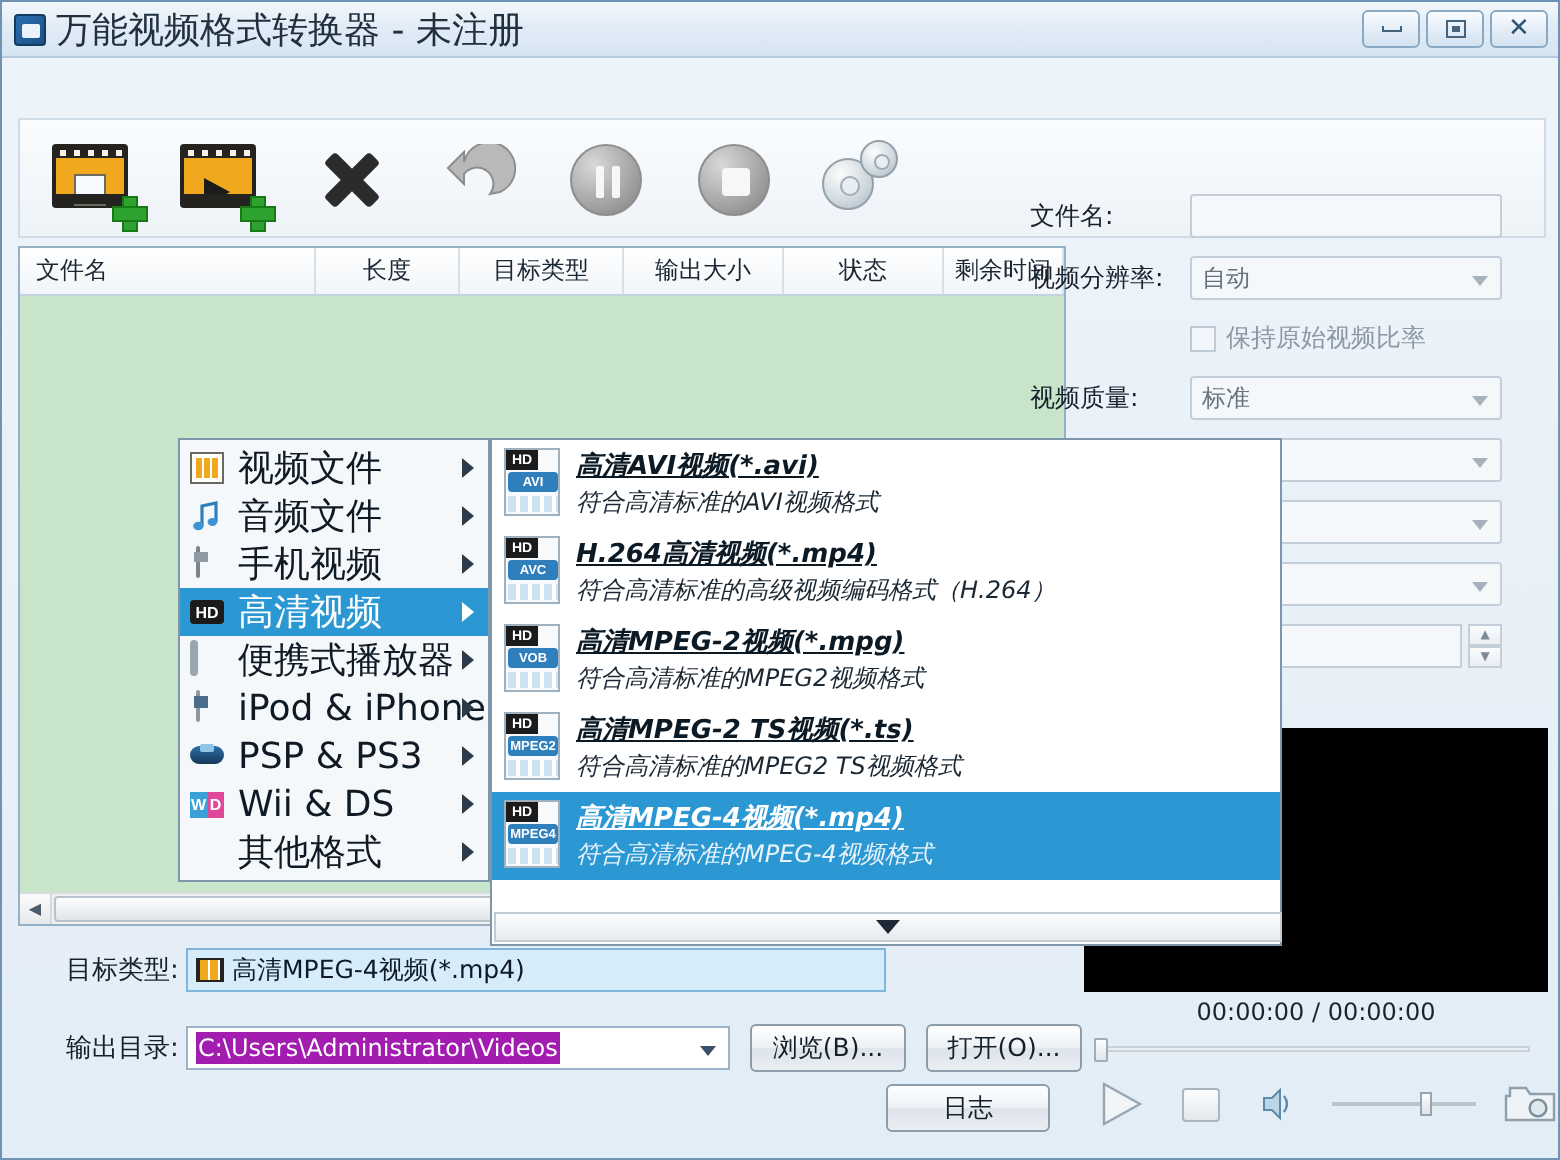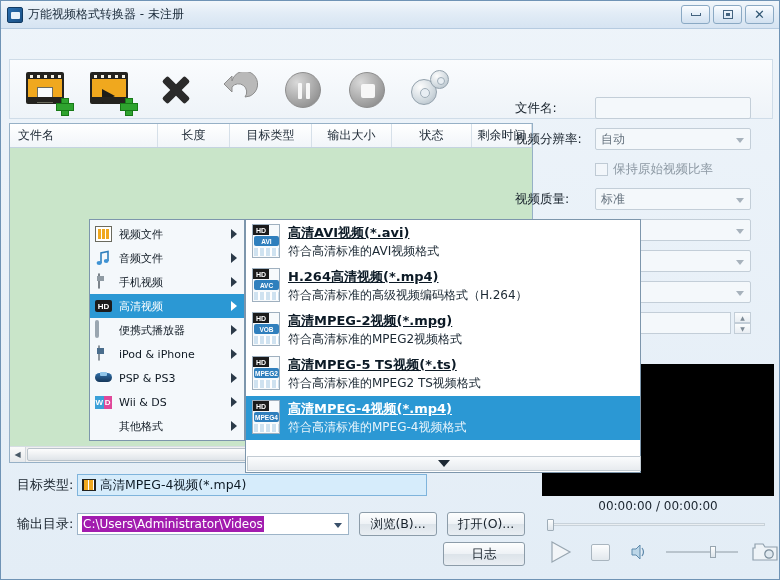--- a/index.html
+++ b/index.html
@@ -25,21 +25,21 @@
   }
   .title-icon {
     width:16px; height:16px; margin-left:6px; margin-right:5px;
     background:linear-gradient(135deg,#2a6fb0,#1a4f84);
     border:1px solid #123b63; border-radius:2px; position:relative;
   }
   .title-icon::after {
     content:""; position:absolute; left:3px; top:4px; width:9px; height:7px;
     background:#eaf3fb; border-radius:1px;
   }
-  .title-text { font-size:12px; color:#20303f; white-space:nowrap; }
+  .title-text { font-size:18px; color:#20303f; white-space:nowrap; }
   .win-btns { position:absolute; right:5px; top:4px; display:flex; gap:3px; }
   .wbtn {
     width:29px; height:19px; border:1px solid #8aa9c4; border-radius:3px;
     background:linear-gradient(180deg,#fbfdff 0%,#e4eef8 50%,#d2e1f0 100%);
     display:flex; align-items:center; justify-content:center;
     color:#2d4257; font-size:11px; line-height:1;
   }
   .wbtn.close { }
   .glyph-min { width:10px; height:3px; border:1px solid #44637f; border-top:none; }
   .glyph-max { width:10px; height:9px; border:1px solid #44637f; position:relative; }
@@ -178,21 +178,21 @@
      background:linear-gradient(180deg,#fcfdfe,#e2e8ed); border:1px solid #a9b5bf; border-radius:2px; }
   .spk { margin-left:20px; width:18px; height:18px; position:relative; }
   .vol-slider { margin-left:18px; width:72px; height:12px; position:relative; }
   .vol-track { position:absolute; left:0; top:5px; width:72px; height:2px; background:#b9c4cd; }
   .vol-thumb { position:absolute; left:44px; top:0; width:6px; height:12px;
      background:linear-gradient(180deg,#fdfefe,#dde4ea); border:1px solid #97a5b0; }
   .snap { margin-left:16px; width:26px; height:20px; position:relative; }
 
   
   .brow { position:absolute; display:flex; align-items:center; }
-  .brow .blabel { width:76px; font-size:13px; color:#16202a; white-space:nowrap; padding-left:16px; }
+  .brow .blabel { width:76px; font-size:13px; color:#16202a; white-space:nowrap; padding-left:16px;margin-left:16px; }
   .target-field {
     width:350px; height:22px; background:#d6ecfb; border:1px solid #7fb4dc;
     display:flex; align-items:center; padding:0 4px; gap:4px; font-size:12.5px; color:#0e1b26;
   }
   .mini-film { width:14px; height:12px; background:#24231f; position:relative; flex:none; }
   .mini-film::after {
     content:""; position:absolute; left:2px; top:1px; width:10px; height:10px;
     background:repeating-linear-gradient(90deg,#f0a81e 0 4px,#fff 4px 5px);
   }
   .outdir {
@@ -212,21 +212,21 @@
     text-decoration:underline; white-space:nowrap; }
 
   
   .menu-cat {
     position:absolute; left:88px; top:218px; width:156px;
     background:#f4f8fb; border:1px solid #7d96ac; padding:2px 0;
   }
   .mcat-item { height:24px; display:flex; align-items:center; padding-left:5px; gap:7px; position:relative; }
   .mcat-item.sel { background:#2b98d4; }
   .mcat-item.sel .mcat-label { color:#ffffff; }
-  .mcat-label { font-size:11px; color:#101a24; white-space:nowrap; }
+  .mcat-label { font-size:18px; color:#101a24; white-space:nowrap; }
   .mcat-arrow { position:absolute; right:7px; width:0;height:0;
     border-top:5px solid transparent;border-bottom:5px solid transparent;border-left:6px solid #2c3b49; }
   .mcat-item.sel .mcat-arrow { border-left-color:#ffffff; }
   .micon { width:17px; height:16px; flex:none; position:relative; }
 
   .ic-video { background:#fff; border:1px solid #6a6a5e; }
   .ic-video::after { content:""; position:absolute; left:2px; top:2px; right:2px; bottom:2px;
     background:repeating-linear-gradient(90deg,#f0a81e 0 3px,#ffffff 3px 4px); }
   .ic-phone { width:11px; height:16px; background:linear-gradient(180deg,#dfe3e7,#b9c0c7);
     border:1px solid #7b838b; border-radius:2px; margin-left:3px; }
@@ -261,21 +261,21 @@
   .msub-item.sel { background:#2b98d4; }
   .msub-icon { width:28px; height:34px; flex:none; position:relative;
     background:#f7fafc; border:1px solid #9fb0bf; }
   .msub-icon .hdtag { position:absolute; left:0; top:0; width:16px; height:10px; background:#1b1b1b;
     color:#fff; font-size:7px; font-weight:bold; display:flex; align-items:center; justify-content:center; font-family:"Liberation Sans",sans-serif;}
   .msub-icon .fmttag { position:absolute; left:1px; top:11px; width:25px; height:10px;
     background:#2f7fbd; color:#fff; font-size:6.5px; font-weight:bold;
     display:flex; align-items:center; justify-content:center; border-radius:2px; font-family:"Liberation Sans",sans-serif;}
   .msub-icon .strip { position:absolute; left:1px; bottom:1px; width:25px; height:8px;
     background:repeating-linear-gradient(90deg,#cfe2f0 0 4px,#ffffff 4px 6px); }
-  .msub-txt { display:flex; flex-direction:column; gap:1px; }
+  .msub-txt { display:flex; flex-direction:column; gap:1px;font-style:italic; }
   .msub-title { font-size:13px; font-weight:bold; color:#0c1a26; text-decoration:underline; white-space:nowrap; }
   .msub-item.sel .msub-title { color:#ffffff; }
   .msub-desc { font-size:12px; color:#1b2833; white-space:nowrap; }
   .msub-item.sel .msub-desc { color:#e8f4fb; }
   .msub-scroll { position:absolute; left:1px; bottom:1px; width:394px; height:15px;
     background:linear-gradient(180deg,#fbfcfd,#e7ebef); border:1px solid #c2cbd3;
     display:flex; align-items:center; justify-content:center; }
   .msub-scroll .dn { width:0;height:0;border-left:6px solid transparent;border-right:6px solid transparent;border-top:7px solid #1c2833; }
 </style>
 </head>
@@ -603,21 +603,21 @@
         <div class="msub-desc">符合高清标准的MPEG2视频格式</div>
       </div>
     </div>
     <div class="msub-item">
       <div class="msub-icon">
         <span class="hdtag">HD</span>
         <span class="fmttag">MPEG2</span>
         <span class="strip"></span>
       </div>
       <div class="msub-txt">
-        <div class="msub-title">高清MPEG-5 TS视频(*.ts)</div>
+        <div class="msub-title">高清MPEG-2 TS视频(*.ts)</div>
         <div class="msub-desc">符合高清标准的MPEG2 TS视频格式</div>
       </div>
     </div>
     <div class="msub-item sel">
       <div class="msub-icon">
         <span class="hdtag">HD</span>
         <span class="fmttag">MPEG4</span>
         <span class="strip"></span>
       </div>
       <div class="msub-txt">

